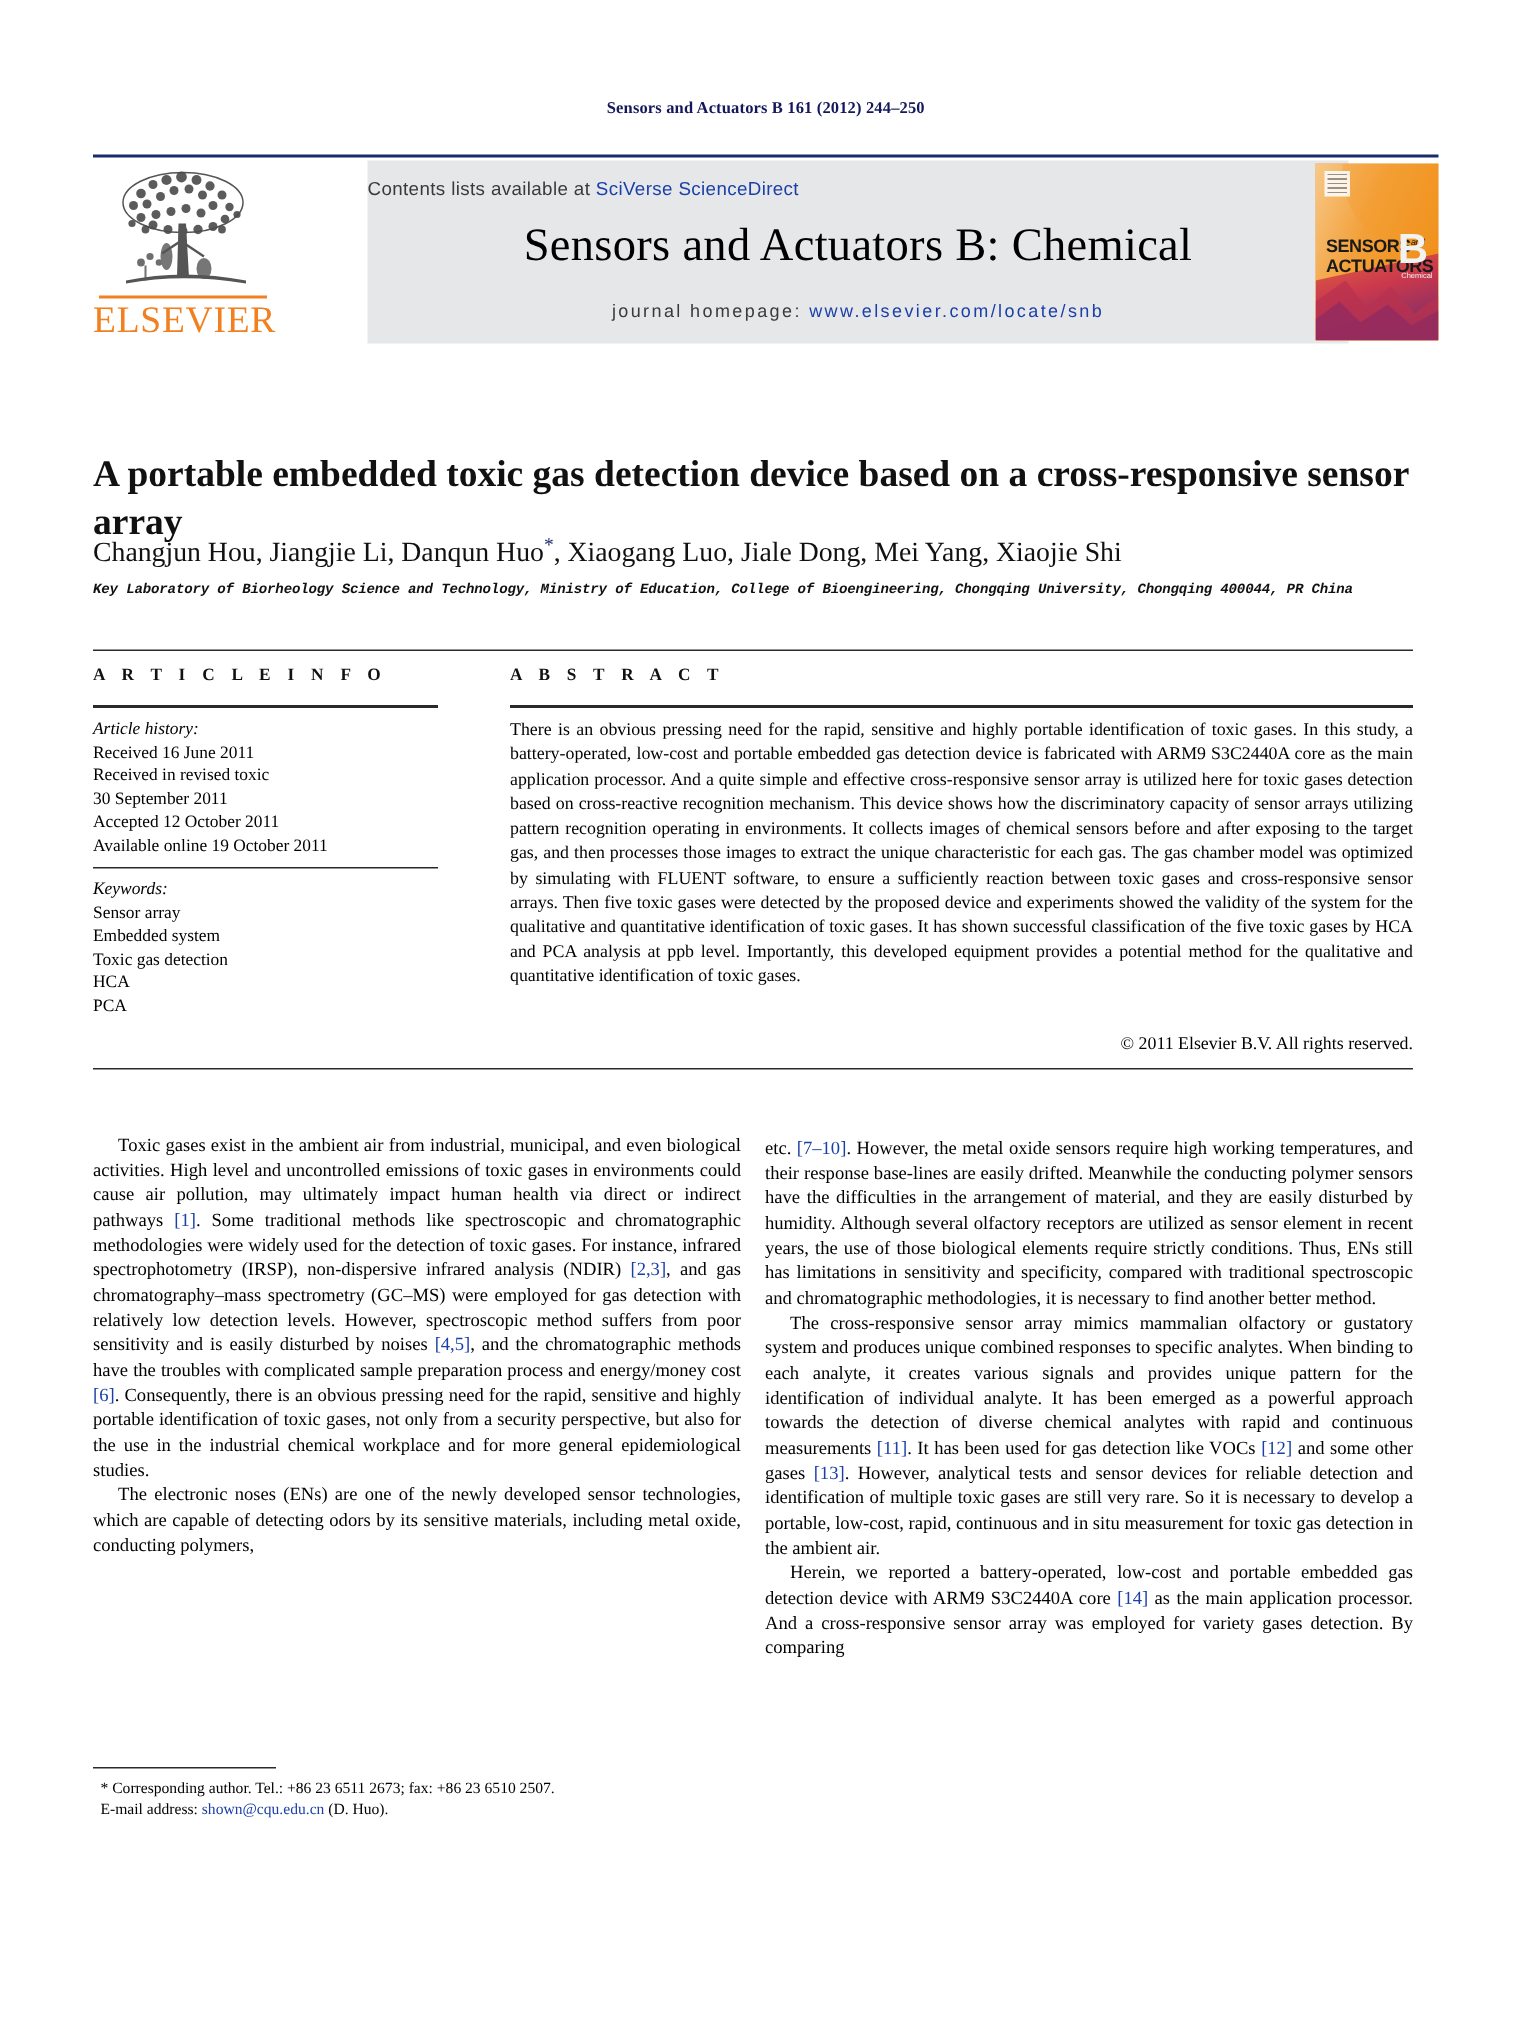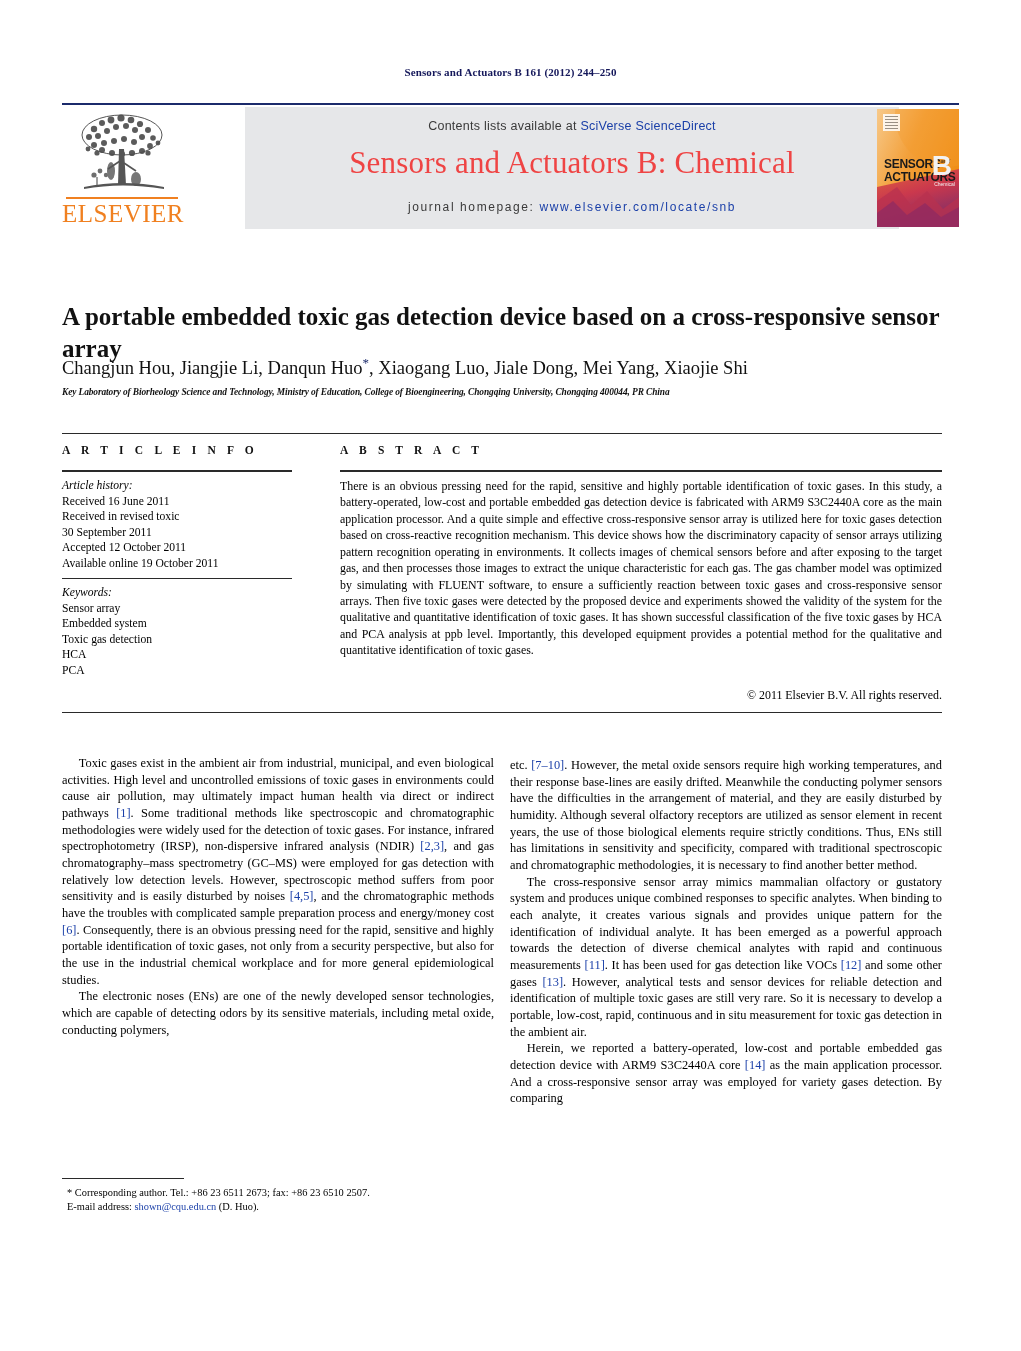--- a/index.html
+++ b/index.html
@@ -57,38 +57,37 @@
     top: 0;
     width: 654px;
     height: 122px;
     background: #e6e7e9;
   }
   .contents-line {
     position: absolute;
     left: 183px;
     top: 12px;
     width: 654px;
-    text-align: center;
     font-family: "Liberation Sans", sans-serif;
     font-size: 12.5px;
     color: #3a3a3a;
     letter-spacing: 0.25px;
   }
   .contents-line .sd-link {
     color: #1a3fa8;
   }
   .journal-title {
     position: absolute;
     left: 183px;
     top: 38px;
     width: 654px;
     text-align: center;
     font-family: "Liberation Serif", serif;
     font-size: 31px;
-    color: #ef4444;
+    color: #000000;
     letter-spacing: 0.2px;
   }
   .homepage-line {
     position: absolute;
     left: 183px;
     top: 93px;
     width: 654px;
     text-align: center;
     font-family: "Liberation Sans", sans-serif;
     font-size: 12px;
@@ -204,20 +203,21 @@
   .affiliation {
     position: absolute;
     left: 62px;
     top: 387px;
     width: 880px;
     font-size: 9.4px;
     font-style: italic;
     font-weight: bold;
     color: #111111;
     letter-spacing: -0.1px;
+    font-family: Liberation Mono, monospace;
   }
 
   
   .box-rule {
     position: absolute;
     left: 62px;
     width: 880px;
     height: 1px;
     background: #2a2a2a;
   }

